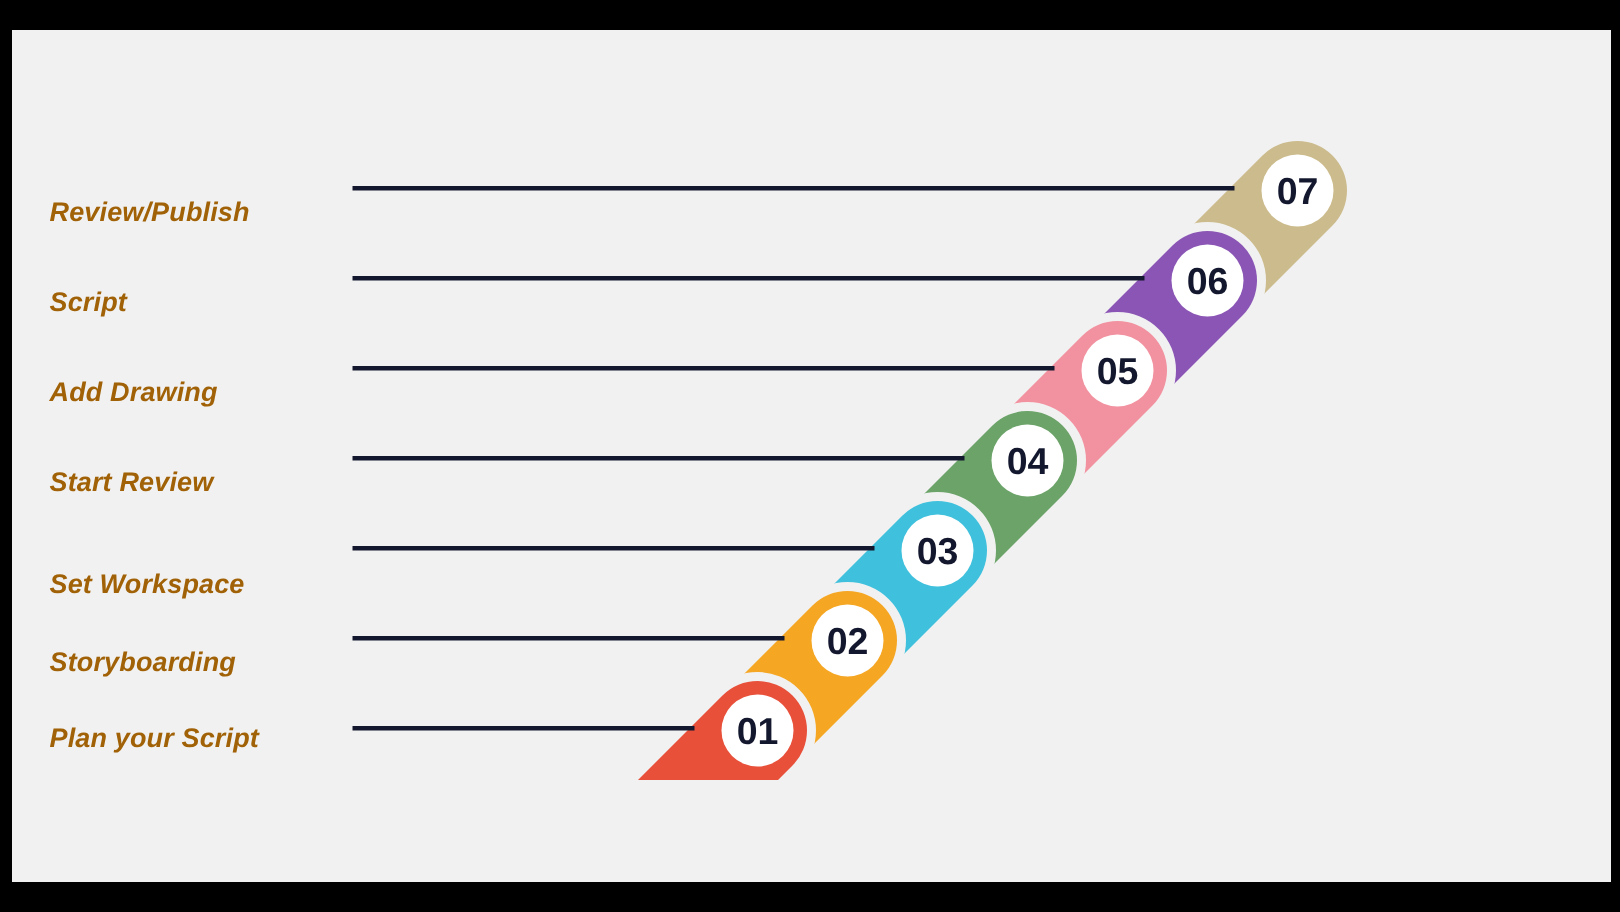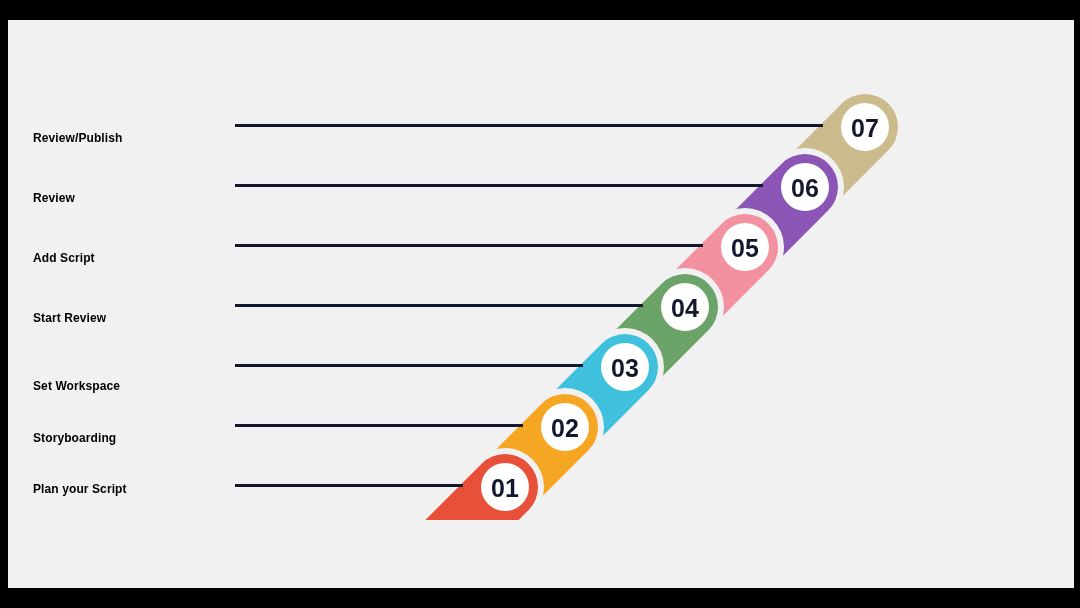--- a/index.html
+++ b/index.html
@@ -4,25 +4,26 @@
 <style>
   html,body{margin:0;padding:0;background:#000;}
   body{width:1080px;height:608px;overflow:hidden;
        font-family:"Liberation Sans", sans-serif;}
   #frame{position:absolute;left:0;top:0;width:1080px;height:608px;background:#000;}
   #canvas{position:absolute;left:8px;top:20px;width:1066px;height:568px;
           background:#f1f1f1;overflow:hidden;}
   .label{
     position:absolute;
     font-weight:bold;
-    font-size:12px;
-    color:#000000;
+    font-size:18px;
+    color:#a16207;
     letter-spacing:.1px;
     white-space:nowrap;
     line-height:1;
+    font-style:italic;
   }
   .connector{
     position:absolute;
     height:3px;
     background:#14182e;
   }
   #bars{position:absolute;left:0;top:0;width:1066px;height:568px;}
   .numtext{
     font-family:"Liberation Sans", sans-serif;
     font-weight:bold;
@@ -85,22 +86,22 @@
             <rect x="458" y="428" width="78" height="572" rx="39" fill="#f1f1f1"></rect>
             <rect x="464" y="434" width="66" height="560" rx="33" fill="#e8503a"></rect>
           </g>
           <circle cx="497" cy="467" r="24" fill="#ffffff"></circle>
           <text x="497" y="468" class="numtext">01</text>
         </g>
     </svg>
 
     <div id="labels-layer">
         <div class="label" style="left: 25px; top: 112px;">Review/Publish</div>
-        <div class="label" style="left: 25px; top: 172px;">Review</div>
-        <div class="label" style="left: 25px; top: 232px;">Add Script</div>
+        <div class="label" style="left: 25px; top: 172px;">Script</div>
+        <div class="label" style="left: 25px; top: 232px;">Add Drawing</div>
         <div class="label" style="left: 25px; top: 292px;">Start Review</div>
         <div class="label" style="left: 25px; top: 336px; margin-top: 24px;">Set Workspace</div>
         <div class="label" style="left: 25px; top: 412px;">Storyboarding</div>
         <div class="label" style="left: 25px; top: 463px;">Plan your Script</div>
       </div>
     <div id="lines-layer">
         <div class="connector" style="left: 227px; top: 104px; width: 588px; background: rgb(20, 24, 46);"></div>
         <div class="connector" style="left: 227px; top: 164px; width: 528px; background: rgb(20, 24, 46);"></div>
         <div class="connector" style="left: 227px; top: 224px; width: 468px; background: rgb(20, 24, 46);"></div>
         <div class="connector" style="left: 227px; top: 284px; width: 408px; background: rgb(20, 24, 46);"></div>

